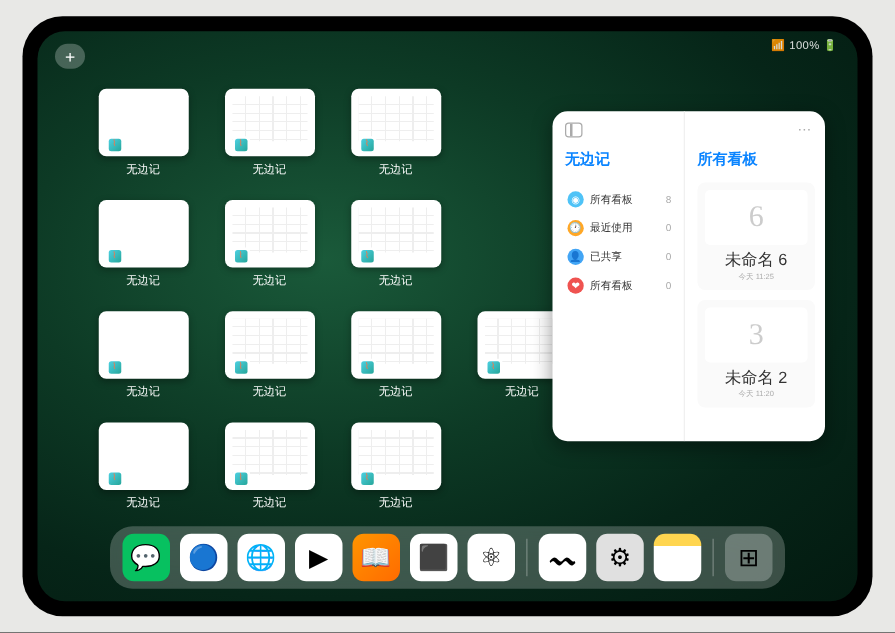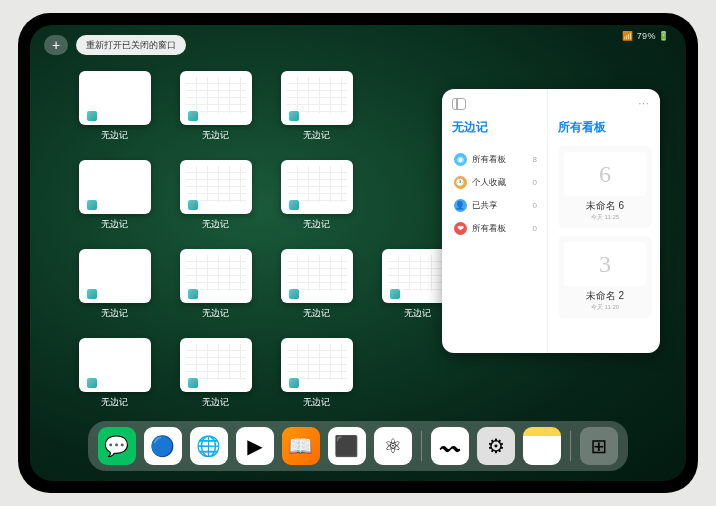--- a/index.html
+++ b/index.html
@@ -26,36 +26,35 @@
     .panel-left { width: 106px; padding: 30px 8px 8px 10px; border-right: 1px solid #f0f0f0; }
     .panel-title { font-size: 12px; font-weight: 600; color: #0a84ff; margin-bottom: 12px; }
     .menu-item { display: flex; align-items: center; gap: 5px; padding: 5px 2px; font-size: 8.5px; color: #333; justify-content: space-between; }
     .menu-item-left { display: flex; align-items: center; gap: 5px; }
     .menu-icon { width: 13px; height: 13px; border-radius: 50%; display: flex; align-items: center; justify-content: center; font-size: 8px; color: #fff; flex-shrink: 0; }
     .menu-count { font-size: 8px; color: #aaa; }
     .panel-right { flex: 1; padding: 30px 8px 8px 10px; }
     .panel-right-title { font-size: 12px; font-weight: 600; color: #0a84ff; margin-bottom: 10px; }
     .board-card { background: #fafafa; border-radius: 6px; padding: 6px; margin-bottom: 8px; text-align: center; }
     .board-preview { width: 100%; height: 44px; background: #fff; border-radius: 4px; display: flex; align-items: center; justify-content: center; font-size: 24px; color: #ccc; font-family: cursive; margin-bottom: 3px; }
-    .board-name { font-size: 10px; color: #333; font-weight: 500; }
+    .board-name { font-size: 13px; color: #333; font-weight: 500; }
     .board-date { font-size: 6px; color: #aaa; }
     .dock { position: absolute; bottom: 10px; left: 50%; transform: translateX(-50%); height: 50px; padding: 6px 10px; background: rgba(255,255,255,0.22); backdrop-filter: blur(20px); border-radius: 18px; display: flex; align-items: center; gap: 8px; }
     .dock-icon { width: 38px; height: 38px; border-radius: 9px; display: flex; align-items: center; justify-content: center; font-size: 20px; position: relative; }
     .dock-sep { width: 1px; height: 30px; background: rgba(255,255,255,0.3); margin: 0 1px; }
   </style>
 </head>
 <body>
 
 <div class="device">
   <div class="screen">
-    <div class="status-bar">📶 79% 🔋</div>
+    <div class="status-bar">📶 100% 🔋</div>
 
     <div class="top-left">
       <div class="plus-btn">+</div>
-      <div class="reopen-btn">重新打开已关闭的窗口</div>
     </div>
 
     <div class="grid-area" id="grid-area">
         <div class="window-thumb">
           <div class="thumb-card">
             <div class="app-badge">
               <div class="app-badge-inner"></div>
             </div>
           </div>
           <div class="thumb-label">无边记</div>
@@ -172,21 +171,21 @@
             <div class="menu-item">
               <div class="menu-item-left">
                 <div class="menu-icon" style="background: rgb(79, 195, 247);">◉</div>
                 <span>所有看板</span>
               </div>
               <span class="menu-count">8</span>
             </div>
             <div class="menu-item">
               <div class="menu-item-left">
                 <div class="menu-icon" style="background: rgb(255, 167, 38);">🕐</div>
-                <span>个人收藏</span>
+                <span>最近使用</span>
               </div>
               <span class="menu-count">0</span>
             </div>
             <div class="menu-item">
               <div class="menu-item-left">
                 <div class="menu-icon" style="background: rgb(66, 165, 245);">👤</div>
                 <span>已共享</span>
               </div>
               <span class="menu-count">0</span>
             </div>

